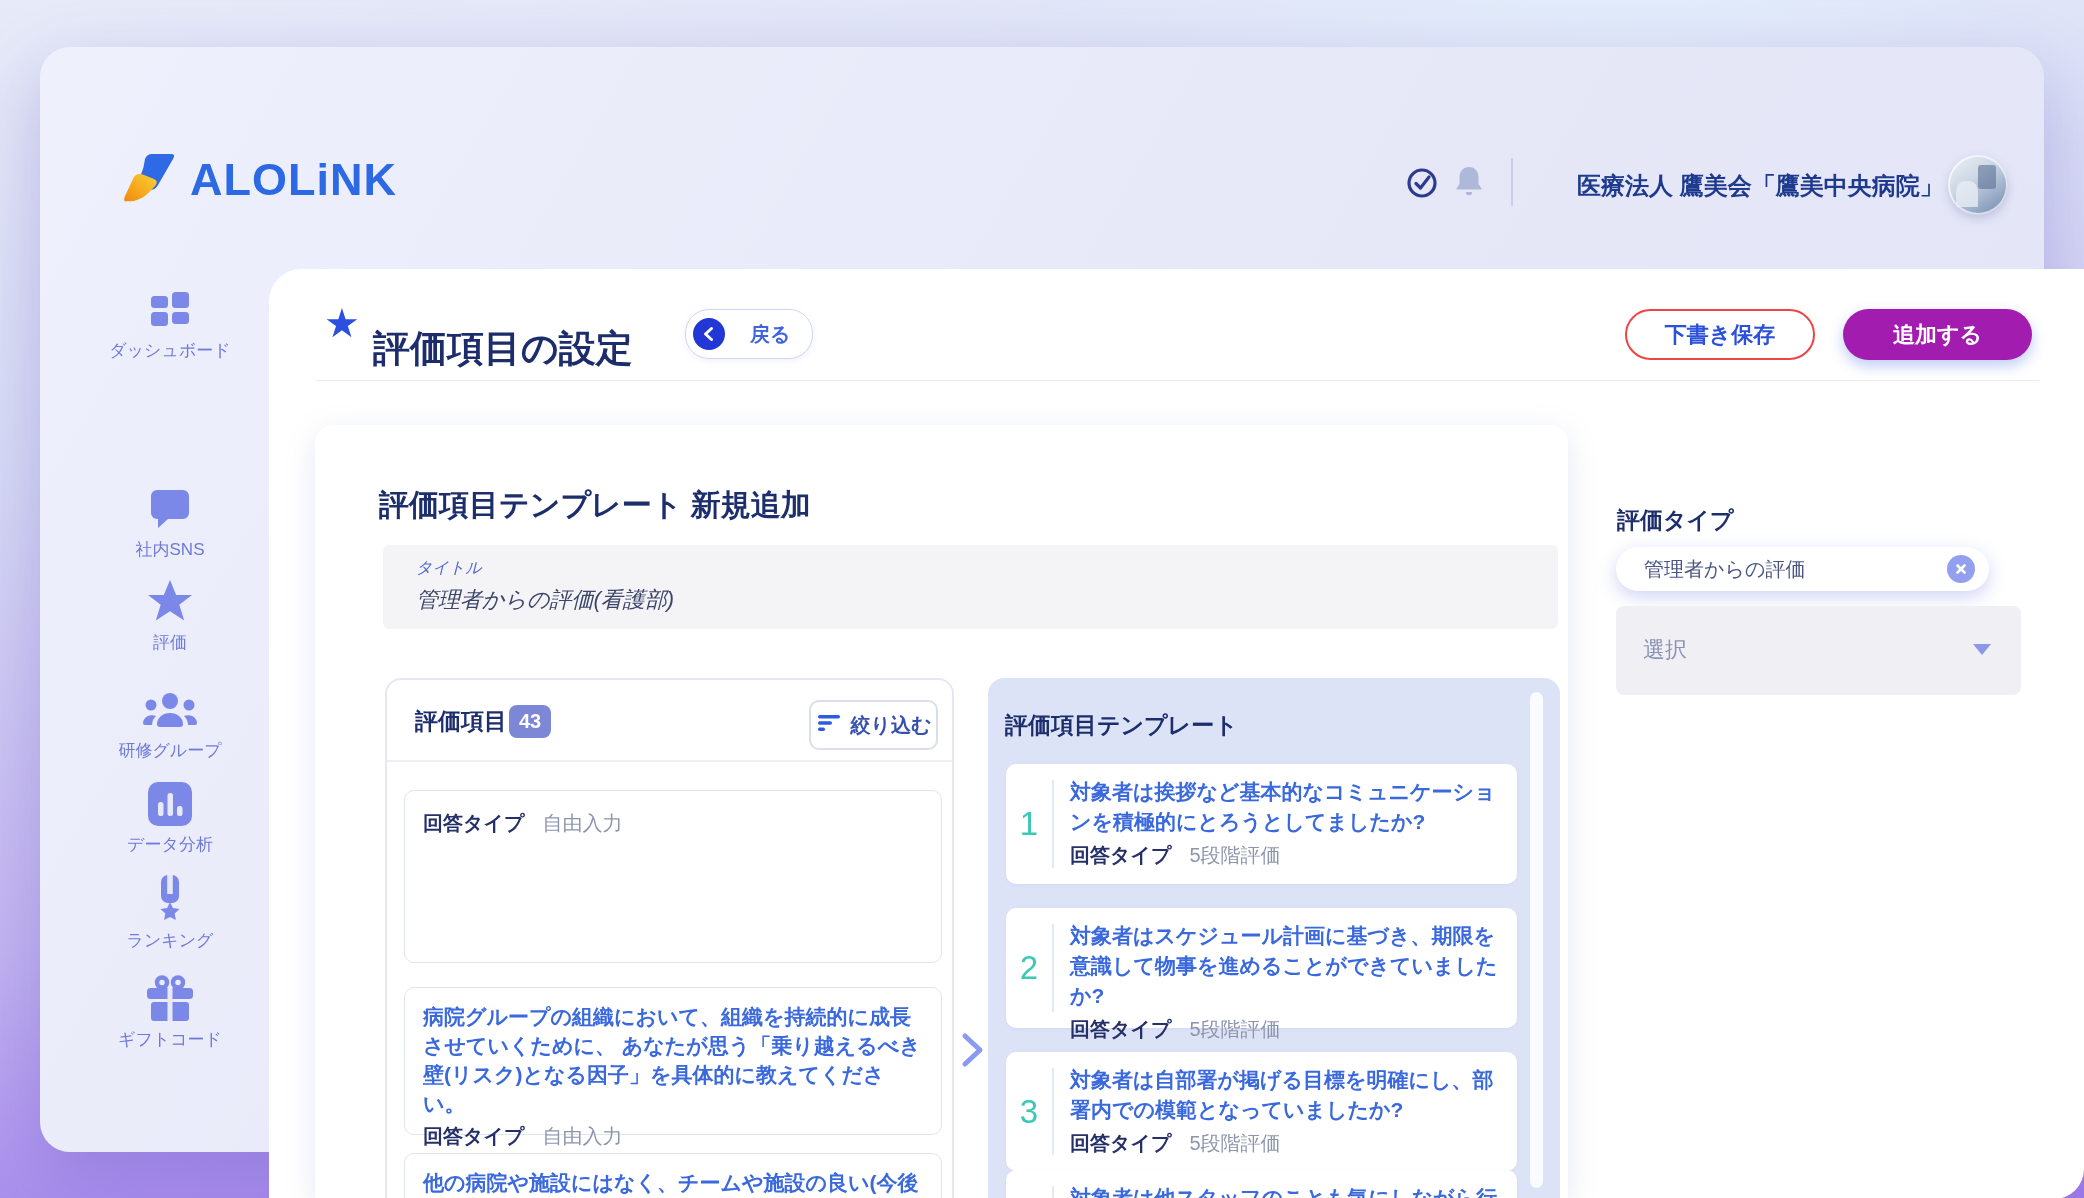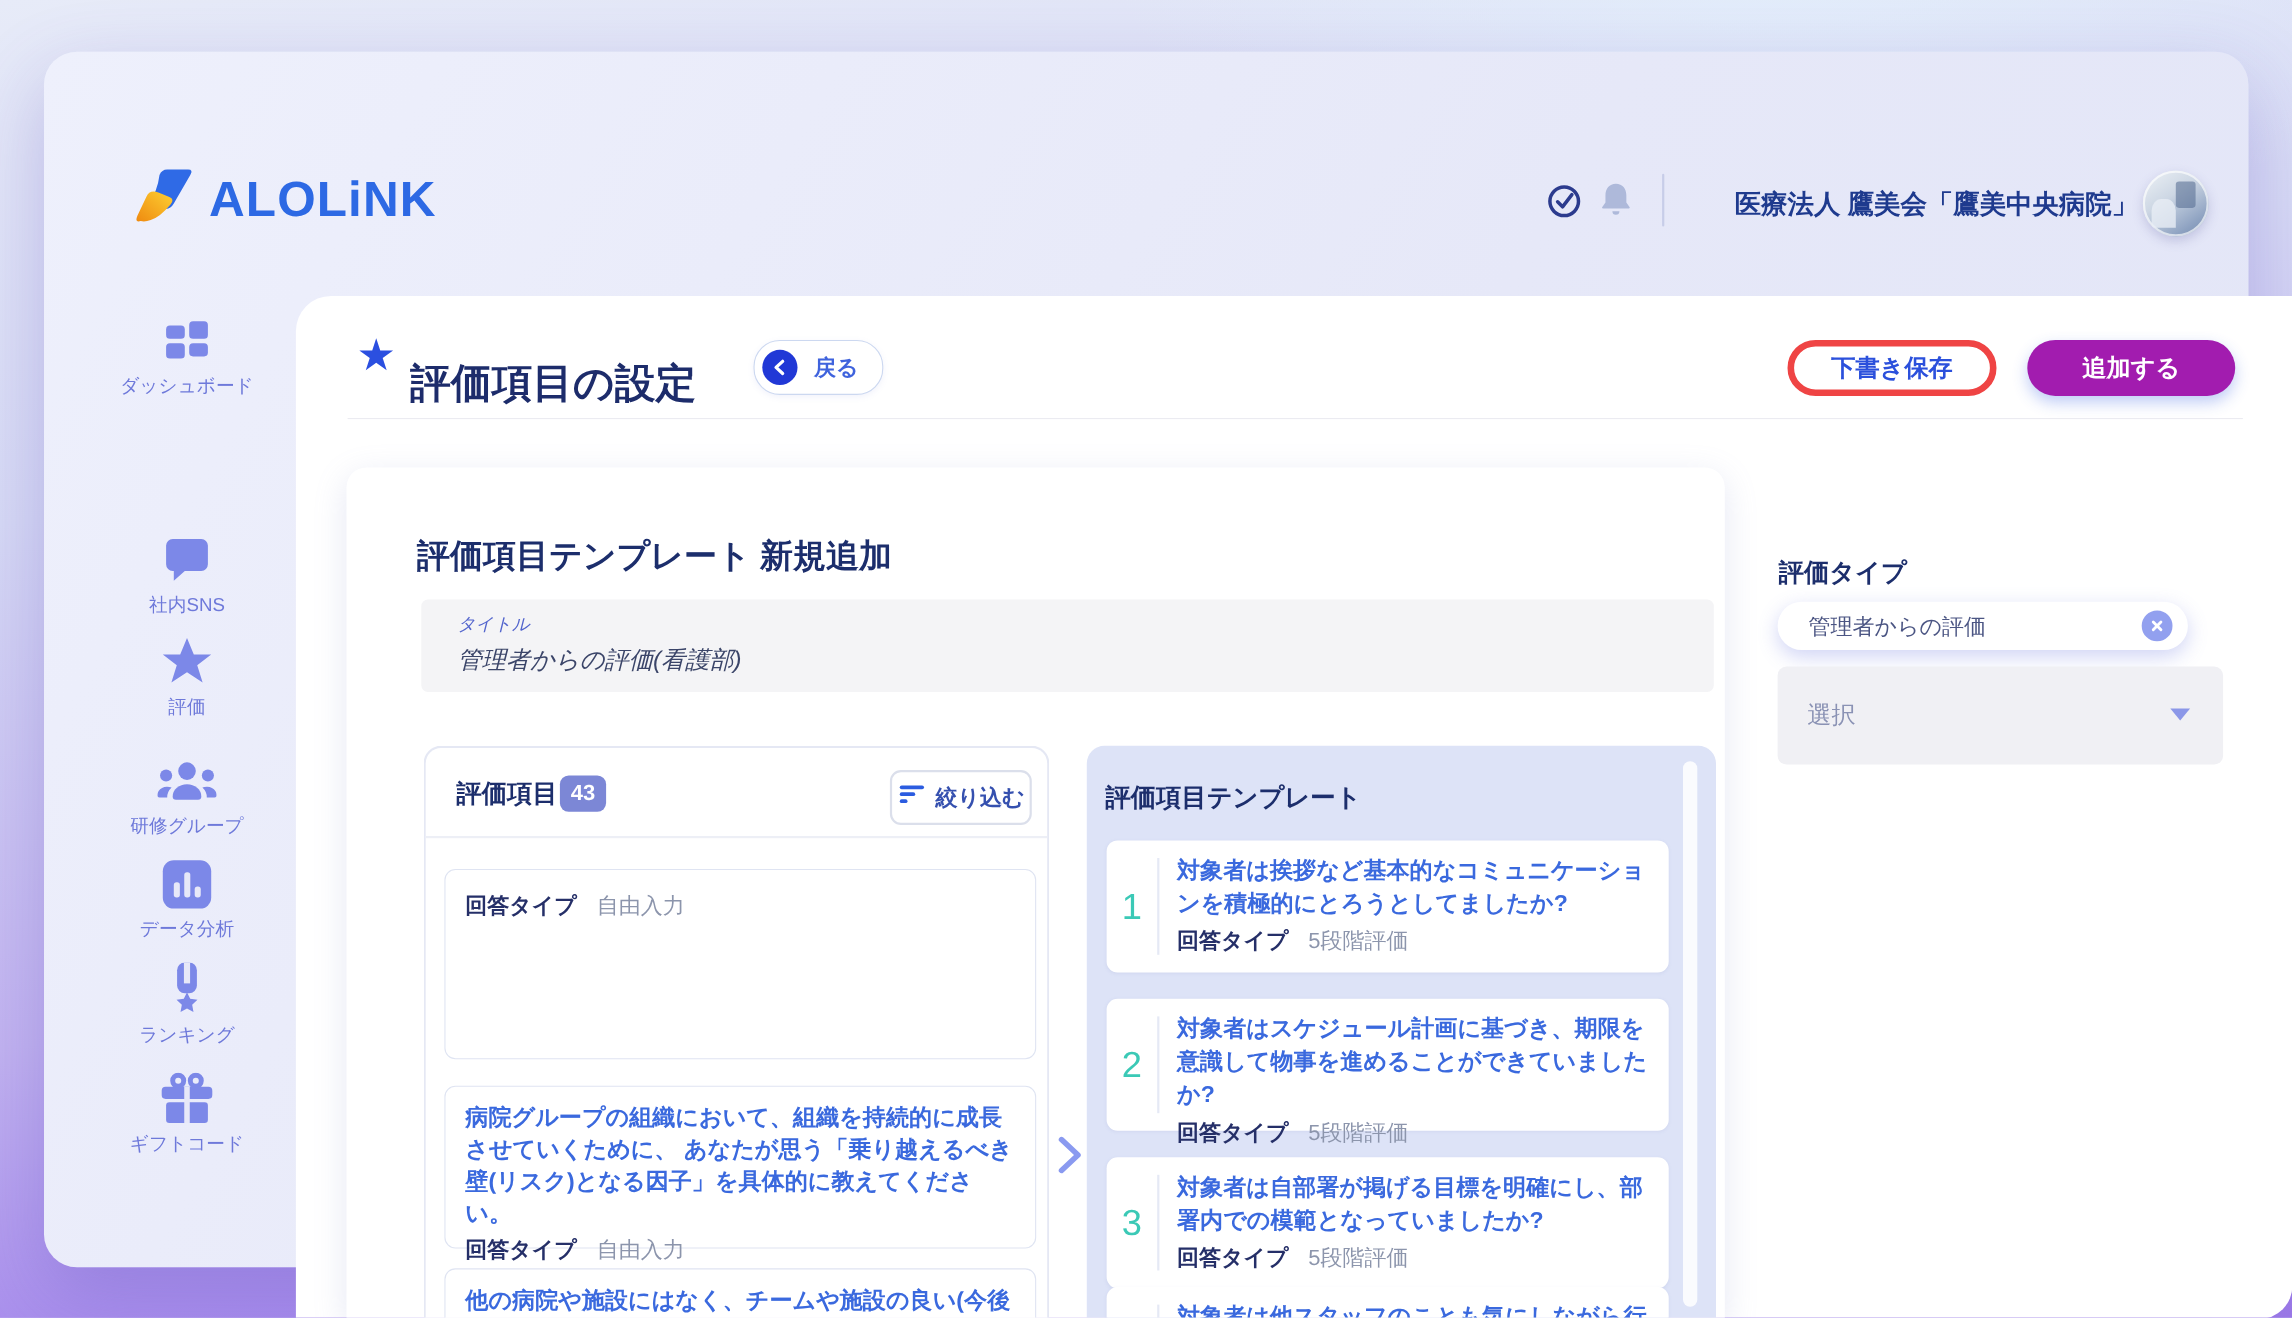--- a/index.html
+++ b/index.html
@@ -31,24 +31,24 @@
   .tb-avatar::before{content:"";position:absolute;left:8px;top:26px;width:22px;height:26px;background:#e9eef5;opacity:.8;border-radius:40% 40% 0 0;}
   
   .side-item{position:absolute;left:55px;width:150px;text-align:center;cursor:pointer;}
   .side-item .ico{height:50px;display:flex;align-items:center;justify-content:center;}
   .side-item .lbl{margin-top:4px;font-size:17px;font-weight:500;color:#6e79da;white-space:nowrap;}
   
   .content{position:absolute;left:229px;top:222px;width:1815px;height:930px;background:#ffffff;border-radius:32px 0 30px 0;overflow:hidden;}
   .page-star{position:absolute;left:55px;top:34px;font-size:40px;color:#2b4fe0;line-height:1;}
   .page-title{position:absolute;left:104px;top:30px;font-size:37px;font-weight:800;color:#1d2c6b;white-space:nowrap;}
   .back-pill{position:absolute;left:416px;top:40px;height:48px;border-radius:24px;background:#fff;border:1.5px solid #ccd8f0;
-    display:flex;align-items:center;gap:15px;padding:0 22px 0 7px;cursor:pointer;box-shadow:0 2px 6px rgba(120,130,220,.10);}
+    display:flex;align-items:center;gap:25px;padding:0 22px 0 7px;cursor:pointer;box-shadow:0 2px 6px rgba(120,130,220,.10);}
   .back-circle{width:32px;height:32px;border-radius:50%;background:#2138d6;display:flex;align-items:center;justify-content:center;}
   .back-label{font-size:20px;font-weight:600;color:#3f63dd;}
-  .btn-draft{position:absolute;left:1356px;top:40px;width:190px;height:51px;border-radius:26px;background:#fff;border:6px solid #ef4444;
+  .btn-draft{position:absolute;left:1356px;top:40px;width:190px;height:51px;border-radius:26px;background:#fff;border:2px solid #ef4444;
     display:flex;align-items:center;justify-content:center;font-size:22px;font-weight:600;color:#2b50dc;cursor:pointer;}
   .btn-add{position:absolute;left:1574px;top:40px;width:189px;height:51px;border-radius:26px;background:#a21caf;border:none;
     display:flex;align-items:center;justify-content:center;font-size:22px;font-weight:700;color:#fff;cursor:pointer;box-shadow:0 6px 14px rgba(43,85,226,.30);}
   .head-divider{position:absolute;left:47px;top:111px;width:1723px;height:1px;background:#ebebf1;}
   
   .card{position:absolute;left:46px;top:156px;width:1253px;height:774px;background:#fff;border-radius:18px 18px 0 0;
     box-shadow:0 8px 30px rgba(130,140,200,.20);}
   .card-heading{position:absolute;left:64px;top:36px;font-size:30px;font-weight:800;color:#1c2e6c;white-space:nowrap;margin-top:24px;}
   .title-field{position:absolute;left:68px;top:120px;width:1175px;height:84px;background:#f4f4f6;border-radius:6px;cursor:text;font-style:italic;}
   .title-field .fl{position:absolute;left:33px;top:13px;font-size:16px;color:#5365cd;}

